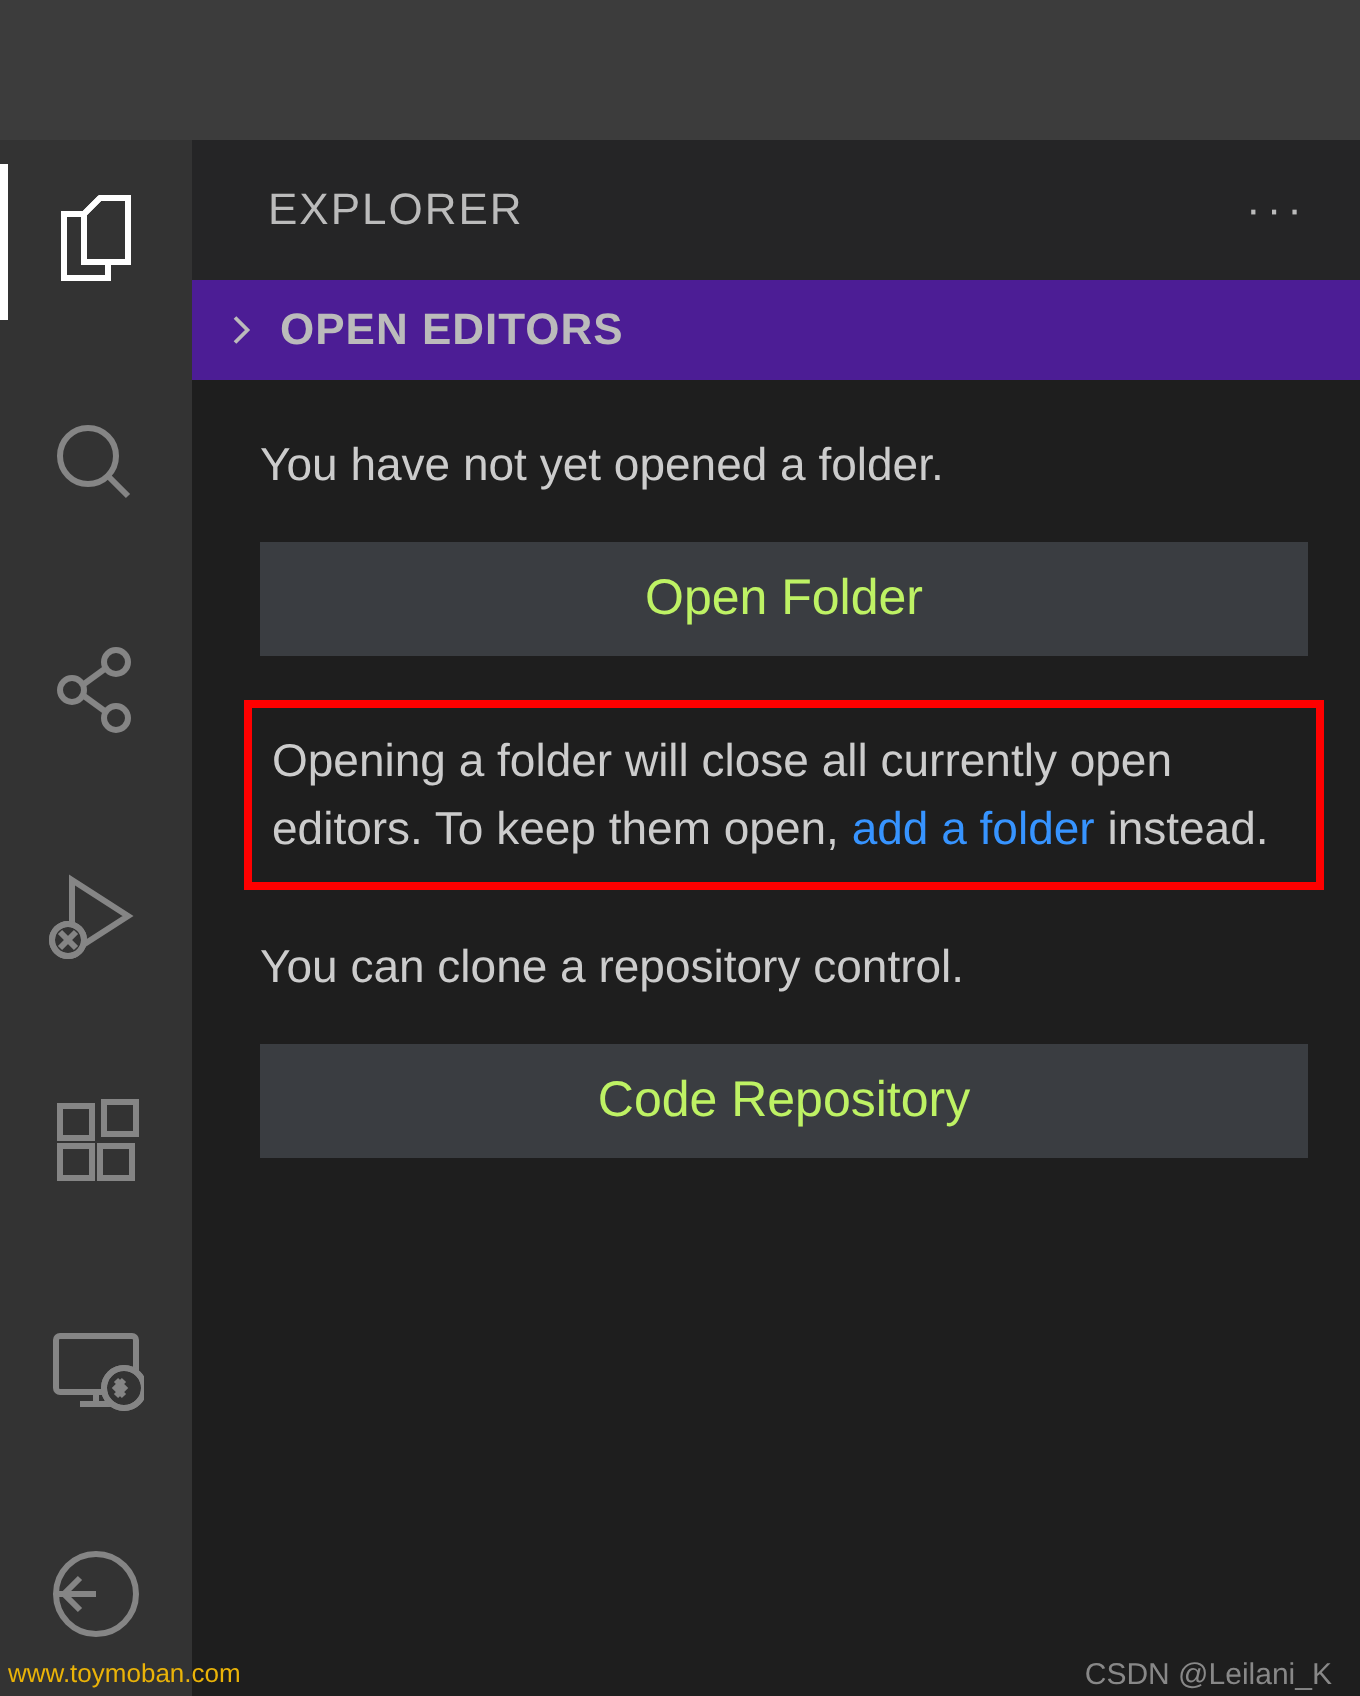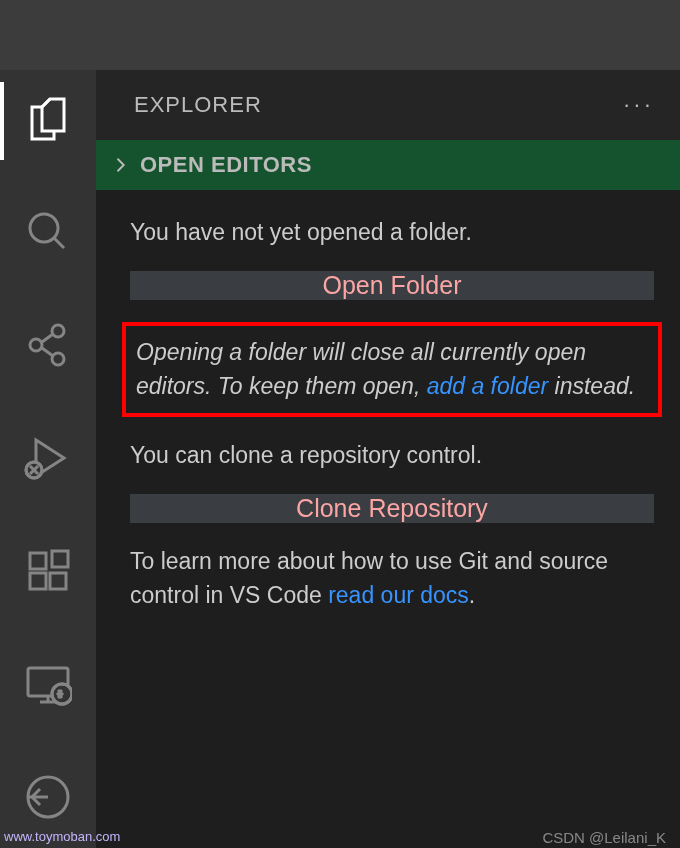--- a/index.html
+++ b/index.html
@@ -70,21 +70,21 @@
       letter-spacing: 1px;
       color: #bbbbbb;
     }
     .more-dots {
       color: #bbbbbb;
       font-size: 22px;
       letter-spacing: 3px;
       cursor: pointer;
     }
     .section-header {
-      background: #14532d;
+      background: #4c1d95;
       padding: 12px 14px;
       display: flex;
       align-items: center;
       gap: 10px;
       font-weight: 700;
       font-size: 22px;
       color: #bbbbbb;
       letter-spacing: 0.5px;
       cursor: pointer;
     }
@@ -97,53 +97,53 @@
       overflow-y: auto;
     }
     .content-area p {
       font-size: 23px;
       line-height: 1.45;
       color: #cccccc;
       margin-bottom: 22px;
     }
     .btn {
       width: 100%;
+      padding: 14px;
       background: #3a3d41;
-      color: #fca5a5;
+      color: #bef264;
       border: none;
       font-size: 25px;
       cursor: pointer;
       margin-bottom: 22px;
     }
     .highlighted-box {
       border: 4px solid #ff0000;
       padding: 10px 10px;
       margin-bottom: 22px;
       margin-left: -8px;
       margin-right: -8px;
-      font-style: italic;
     }
     .highlighted-box p { margin-bottom: 0; }
     .link {
       color: #3794ff;
       cursor: pointer;
     }
     .watermark {
       position: absolute;
       bottom: 2px;
       right: 14px;
       font-size: 15px;
       color: #888;
     }
     .watermark-left {
       position: absolute;
       bottom: 4px;
       left: 4px;
       font-size: 13px;
-      color: #c4b5fd;
+      color: #eab308;
     }
   </style>
 </head>
 <body>
 
 <div class="titlebar"></div>
 
 <div class="main-area">
   <div class="activity-bar">
     <div class="activity-item active">
@@ -239,23 +239,20 @@
       <p>You have not yet opened a folder.</p>
       <button class="btn">Open Folder</button>
 
       <div class="highlighted-box">
         <p>
           <span>Opening a folder will close all currently open editors. To keep them open, </span><span class="link">add a folder</span><span> instead.</span>
         </p>
       </div>
 
       <p>You can clone a repository control.</p>
-      <button class="btn">Clone Repository</button>
-
-      <p>
-        <span>To learn more about how to use Git and source control in VS Code </span><span class="link">read our docs</span><span>.</span>
-      </p>
+      <button class="btn">Code Repository</button>
+
     </div>
   </div>
 </div>
 
 <div class="watermark">CSDN @Leilani_K</div>
 <div class="watermark-left">www.toymoban.com</div>
 
 </body></html>

